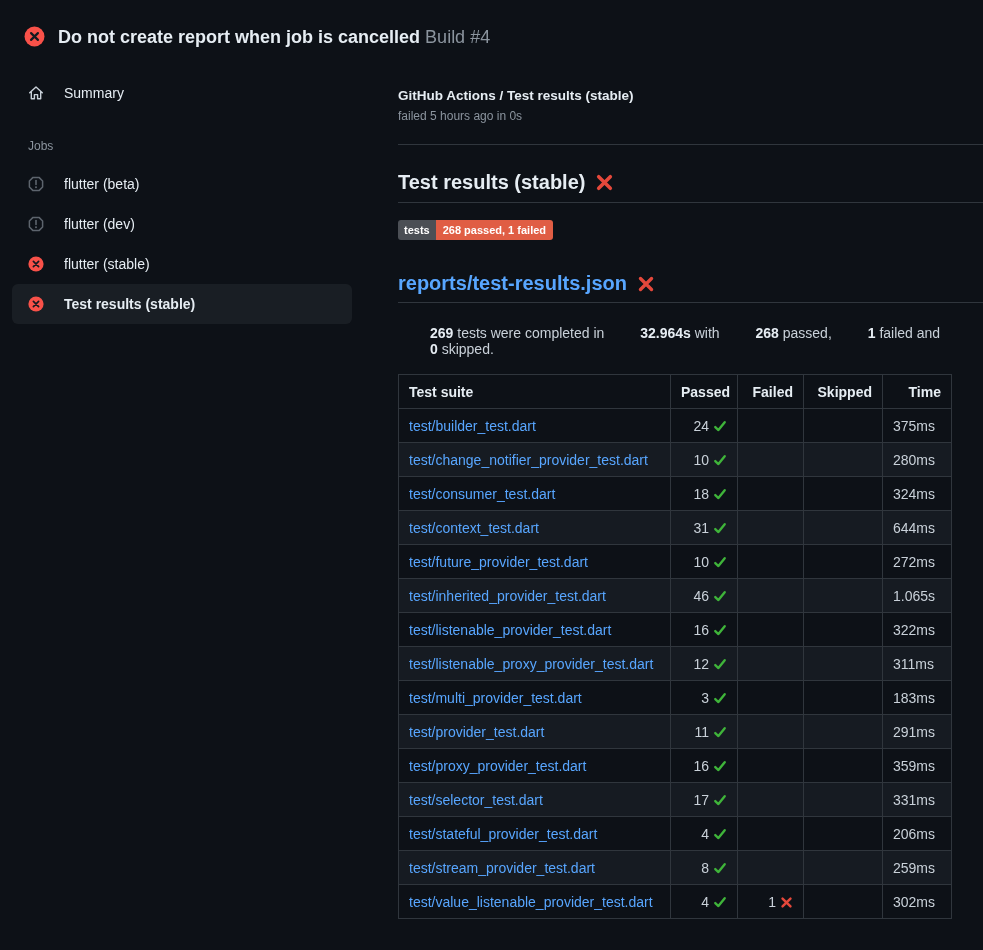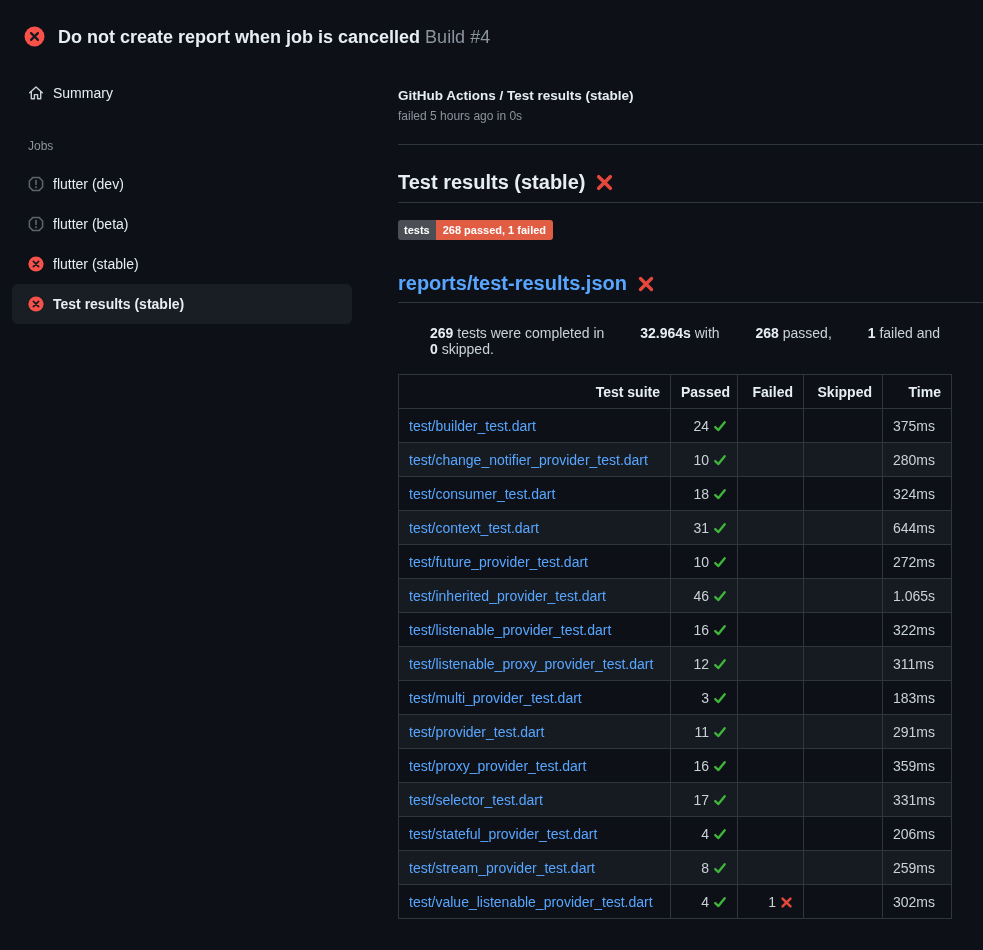--- a/index.html
+++ b/index.html
@@ -29,21 +29,21 @@
   
   .app-header{display:flex;align-items:center;gap:13px;padding:17px 24px 0 24px;height:56px;}
   .app-header h1{margin:0;font-size:18px;font-weight:700;color:var(--text-bright);line-height:22px;}
   .app-header .build{color:var(--text-muted);font-weight:400;}
   .status-icon-lg{flex:0 0 auto;display:inline-flex;}
   
   .layout{display:flex;align-items:flex-start;}
   
   .sidebar{width:398px;flex:0 0 398px;padding:17px 46px 0 12px;}
   .sidebar-item{
-    display:flex;align-items:center;gap:9px;height:40px;padding:0 16px;
+    display:flex;align-items:center;gap:20px;height:40px;padding:0 16px;
     border-radius:6px;color:var(--text-bright);cursor:pointer;
   }
   .sidebar-item.selected{background:var(--selected-item-bg);font-weight:700;}
   .sidebar-item .label{font-size:14px;}
   .jobs-label{color:var(--text-muted);font-size:12px;padding:26px 16px 11px 16px;}
   .sidebar svg{flex:0 0 auto;display:block;}
   
   .main{flex:1 1 auto;padding-top:31px;min-width:0;}
   .breadcrumb{font-weight:700;font-size:13.5px;color:var(--text-bright);line-height:17px;}
   .status-line{color:var(--text-muted);font-size:12px;margin-top:5px;line-height:15px;}
@@ -68,21 +68,21 @@
   
   .summary{margin:22px 0 0 0;font-size:14px;line-height:16px;color:var(--text);}
   .summary b{color:var(--text-bright);margin-left:32px;}
   
   table.results{border-collapse:collapse;margin-top:17px;table-layout:fixed;width:553px;}
   table.results th,table.results td{
     border:1px solid var(--border);height:34px;padding:0 10px;
     font-size:14px;vertical-align:middle;
   }
   table.results th{font-weight:700;color:var(--text-bright);text-align:right;}
-  table.results th.col-suite{text-align:right;}
+  table.results th.col-suite{text-align:left;}
   table.results tbody tr:nth-child(even){background:var(--panel-alt-bg);}
   td.suite-cell{text-align:left;}
   td.suite-cell a{color:var(--link);text-decoration:none;cursor:pointer;}
   td.num-cell{text-align:right;white-space:nowrap;}
   td.num-cell .cnt{display:inline-block;vertical-align:middle;}
   td.num-cell .icn{display:inline-block;vertical-align:middle;margin-left:4px;}
   td.num-cell .icn svg{display:block;}
   td.time-cell{text-align:left;color:var(--text);}
 </style>
 </head>
@@ -113,32 +113,32 @@
     <div class="jobs-label">Jobs</div>
 
     <div class="sidebar-item">
       <span>
         <svg width="16" height="16" viewBox="0 0 16 16">
           <path d="M5 1.4 H11 L14.6 5 V11 L11 14.6 H5 L1.4 11 V5 Z" fill="none" stroke="#5d646d" stroke-width="1.5" stroke-linejoin="round"></path>
           <path d="M8 4.6 V8.4" stroke="#5d646d" stroke-width="1.6" stroke-linecap="round"></path>
           <circle cx="8" cy="11.2" r="1" fill="#5d646d"></circle>
         </svg>
       </span>
-      <span class="label">flutter (dev)</span>
+      <span class="label">flutter (beta)</span>
     </div>
 
     <div class="sidebar-item">
       <span>
         <svg width="16" height="16" viewBox="0 0 16 16">
           <path d="M5 1.4 H11 L14.6 5 V11 L11 14.6 H5 L1.4 11 V5 Z" fill="none" stroke="#5d646d" stroke-width="1.5" stroke-linejoin="round"></path>
           <path d="M8 4.6 V8.4" stroke="#5d646d" stroke-width="1.6" stroke-linecap="round"></path>
           <circle cx="8" cy="11.2" r="1" fill="#5d646d"></circle>
         </svg>
       </span>
-      <span class="label">flutter (beta)</span>
+      <span class="label">flutter (dev)</span>
     </div>
 
     <div class="sidebar-item">
       <span>
         <svg width="16" height="16" viewBox="0 0 16 16">
           <circle cx="8" cy="8" r="7.6" fill="#f85149"></circle>
           <path d="M5.4 5.4 L10.6 10.6 M10.6 5.4 L5.4 10.6" stroke="#151a21" stroke-width="1.7" stroke-linecap="round"></path>
         </svg>
       </span>
       <span class="label">flutter (stable)</span>

